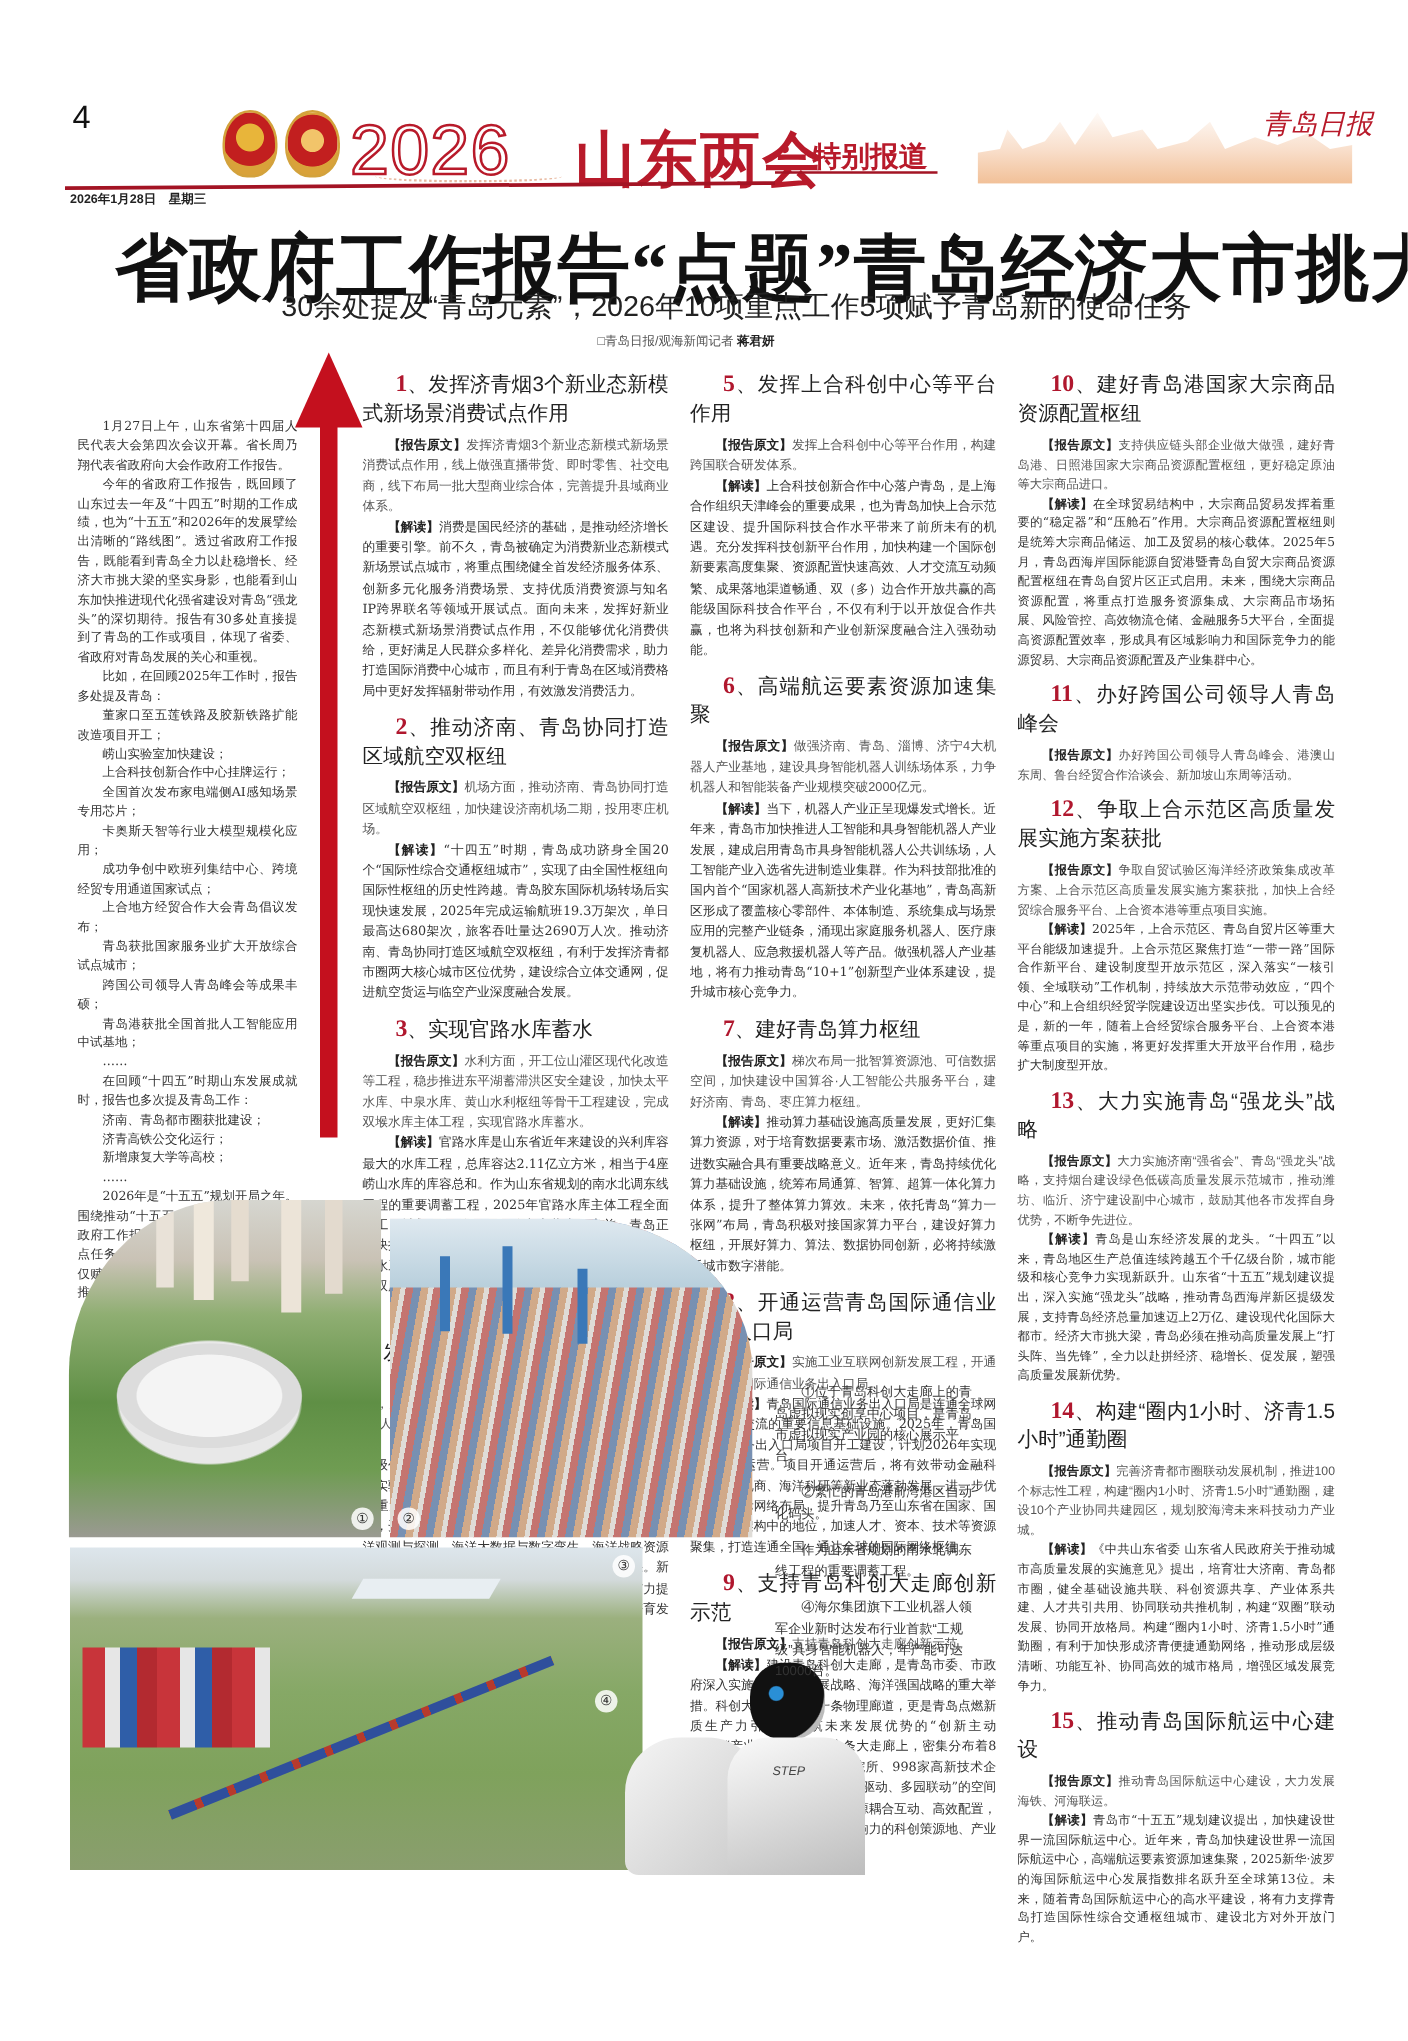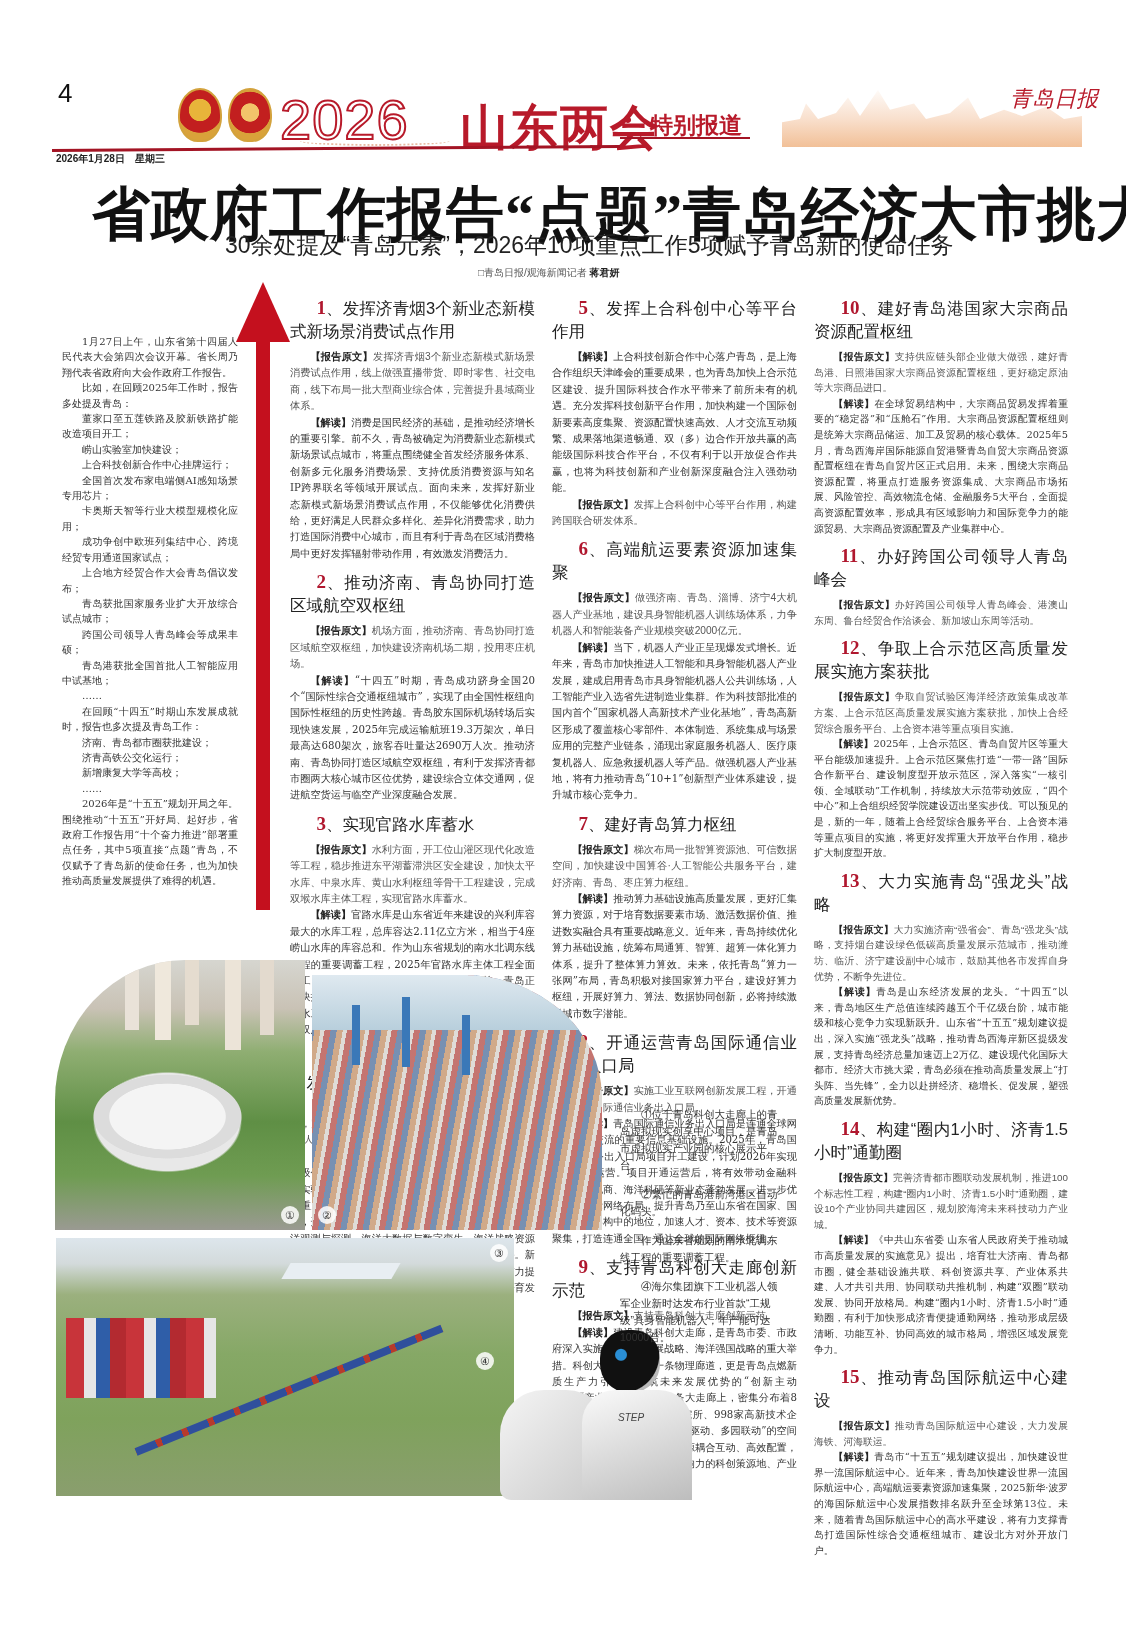--- a/index.html
+++ b/index.html
@@ -59,20 +59,21 @@
 <div class="abs byline" style="left:478px;top:266px">
   <span>□青岛日报/观海新闻记者</span>
   <b>蒋君妍</b>
 </div>
 
 <div class="abs arrow-bar" style="left:256px;top:330px;width:14px;height:580px"></div>
 <div class="abs" style="left:236px;top:282px;width:0;height:0;border-left:27px solid transparent;border-right:27px solid transparent;border-bottom:60px solid #c4101e"></div>
 
 <div class="abs col" style="left:62px;top:334px;width:176px;font-size:10px;line-height:15.4px">
   <p>1月27日上午，山东省第十四届人民代表大会第四次会议开幕。省长周乃翔代表省政府向大会作政府工作报告。</p>
+  <p>今年的省政府工作报告，既回顾了山东过去一年及“十四五”时期的工作成绩，也为“十五五”和2026年的发展擘绘出清晰的“路线图”。透过省政府工作报告，既能看到青岛全力以赴稳增长、经济大市挑大梁的坚实身影，也能看到山东加快推进现代化强省建设对青岛“强龙头”的深切期待。报告有30多处直接提到了青岛的工作或项目，体现了省委、省政府对青岛发展的关心和重视。</p>
   <p>比如，在回顾2025年工作时，报告多处提及青岛：</p>
   <p>董家口至五莲铁路及胶新铁路扩能改造项目开工；</p>
   <p>崂山实验室加快建设；</p>
   <p>上合科技创新合作中心挂牌运行；</p>
   <p>全国首次发布家电端侧AI感知场景专用芯片；</p>
   <p>卡奥斯天智等行业大模型规模化应用；</p>
   <p>成功争创中欧班列集结中心、跨境经贸专用通道国家试点；</p>
   <p>上合地方经贸合作大会青岛倡议发布；</p>
   <p>青岛获批国家服务业扩大开放综合试点城市；</p>
   <p>跨国公司领导人青岛峰会等成果丰硕；</p>
@@ -105,22 +106,22 @@
   <div>
     <div class="sec-title"><span class="n">4</span><span>、支持崂山实验室等重大平台发挥作用</span></div>
     <p><span class="tag">【报告原文】</span><span class="orig">支持崂山实验室等重大平台发挥作用，完善省级平台绩效评价和动态调整机制，布局实施“人工智能+科学研究”重大基础研究项目。</span></p>
     <p><span class="tag">【解读】</span><span>加快建设更高水平创新型省份，离不开高能级创新平台的有力支撑。作为全国唯一的海洋领域国家实验室，近年来，崂山实验室聚焦加快建设海洋强国等重大战略需求，以“透明海洋”等重大使命任务为牵引，开展战略性、前瞻性、系统性、颠覆性研究，在海洋观测与探测、海洋大数据与数字孪生、海洋战略资源开发、海洋系统科学等领域取得一系列标志性成果。新的一年，发挥好崂山实验室等重大平台作用，将有力提升全省海洋科技创新策源能力和供给水平，更好培育发展新质生产力。</span></p>
   </div>
 </div>
 
 <div class="abs col" style="left:552px;top:288px;width:245px">
   <div>
     <div class="sec-title"><span class="n">5</span><span>、发挥上合科创中心等平台作用</span></div>
+    <p><span class="tag">【报告原文】</span><span class="orig">发挥上合科创中心等平台作用，构建跨国联合研发体系。</span></p>
     <p><span class="tag">【解读】</span><span>上合科技创新合作中心落户青岛，是上海合作组织天津峰会的重要成果，也为青岛加快上合示范区建设、提升国际科技合作水平带来了前所未有的机遇。充分发挥科技创新平台作用，加快构建一个国际创新要素高度集聚、资源配置快速高效、人才交流互动频繁、成果落地渠道畅通、双（多）边合作开放共赢的高能级国际科技合作平台，不仅有利于以开放促合作共赢，也将为科技创新和产业创新深度融合注入强劲动能。</span></p>
-    <p><span class="tag">【报告原文】</span><span class="orig">发挥上合科创中心等平台作用，构建跨国联合研发体系。</span></p>
   </div>
   <div>
     <div class="sec-title"><span class="n">6</span><span>、高端航运要素资源加速集聚</span></div>
     <p><span class="tag">【报告原文】</span><span class="orig">做强济南、青岛、淄博、济宁4大机器人产业基地，建设具身智能机器人训练场体系，力争机器人和智能装备产业规模突破2000亿元。</span></p>
     <p><span class="tag">【解读】</span><span>当下，机器人产业正呈现爆发式增长。近年来，青岛市加快推进人工智能和具身智能机器人产业发展，建成启用青岛市具身智能机器人公共训练场，人工智能产业入选省先进制造业集群。作为科技部批准的国内首个“国家机器人高新技术产业化基地”，青岛高新区形成了覆盖核心零部件、本体制造、系统集成与场景应用的完整产业链条，涌现出家庭服务机器人、医疗康复机器人、应急救援机器人等产品。做强机器人产业基地，将有力推动青岛“10+1”创新型产业体系建设，提升城市核心竞争力。</span></p>
   </div>
   <div>
     <div class="sec-title"><span class="n">7</span><span>、建好青岛算力枢纽</span></div>
     <p><span class="tag">【报告原文】</span><span class="orig">梯次布局一批智算资源池、可信数据空间，加快建设中国算谷·人工智能公共服务平台，建好济南、青岛、枣庄算力枢纽。</span></p>
     <p><span class="tag">【解读】</span><span>推动算力基础设施高质量发展，更好汇集算力资源，对于培育数据要素市场、激活数据价值、推进数实融合具有重要战略意义。近年来，青岛持续优化算力基础设施，统筹布局通算、智算、超算一体化算力体系，提升了整体算力算效。未来，依托青岛“算力一张网”布局，青岛积极对接国家算力平台，建设好算力枢纽，开展好算力、算法、数据协同创新，必将持续激活城市数字潜能。</span></p>

